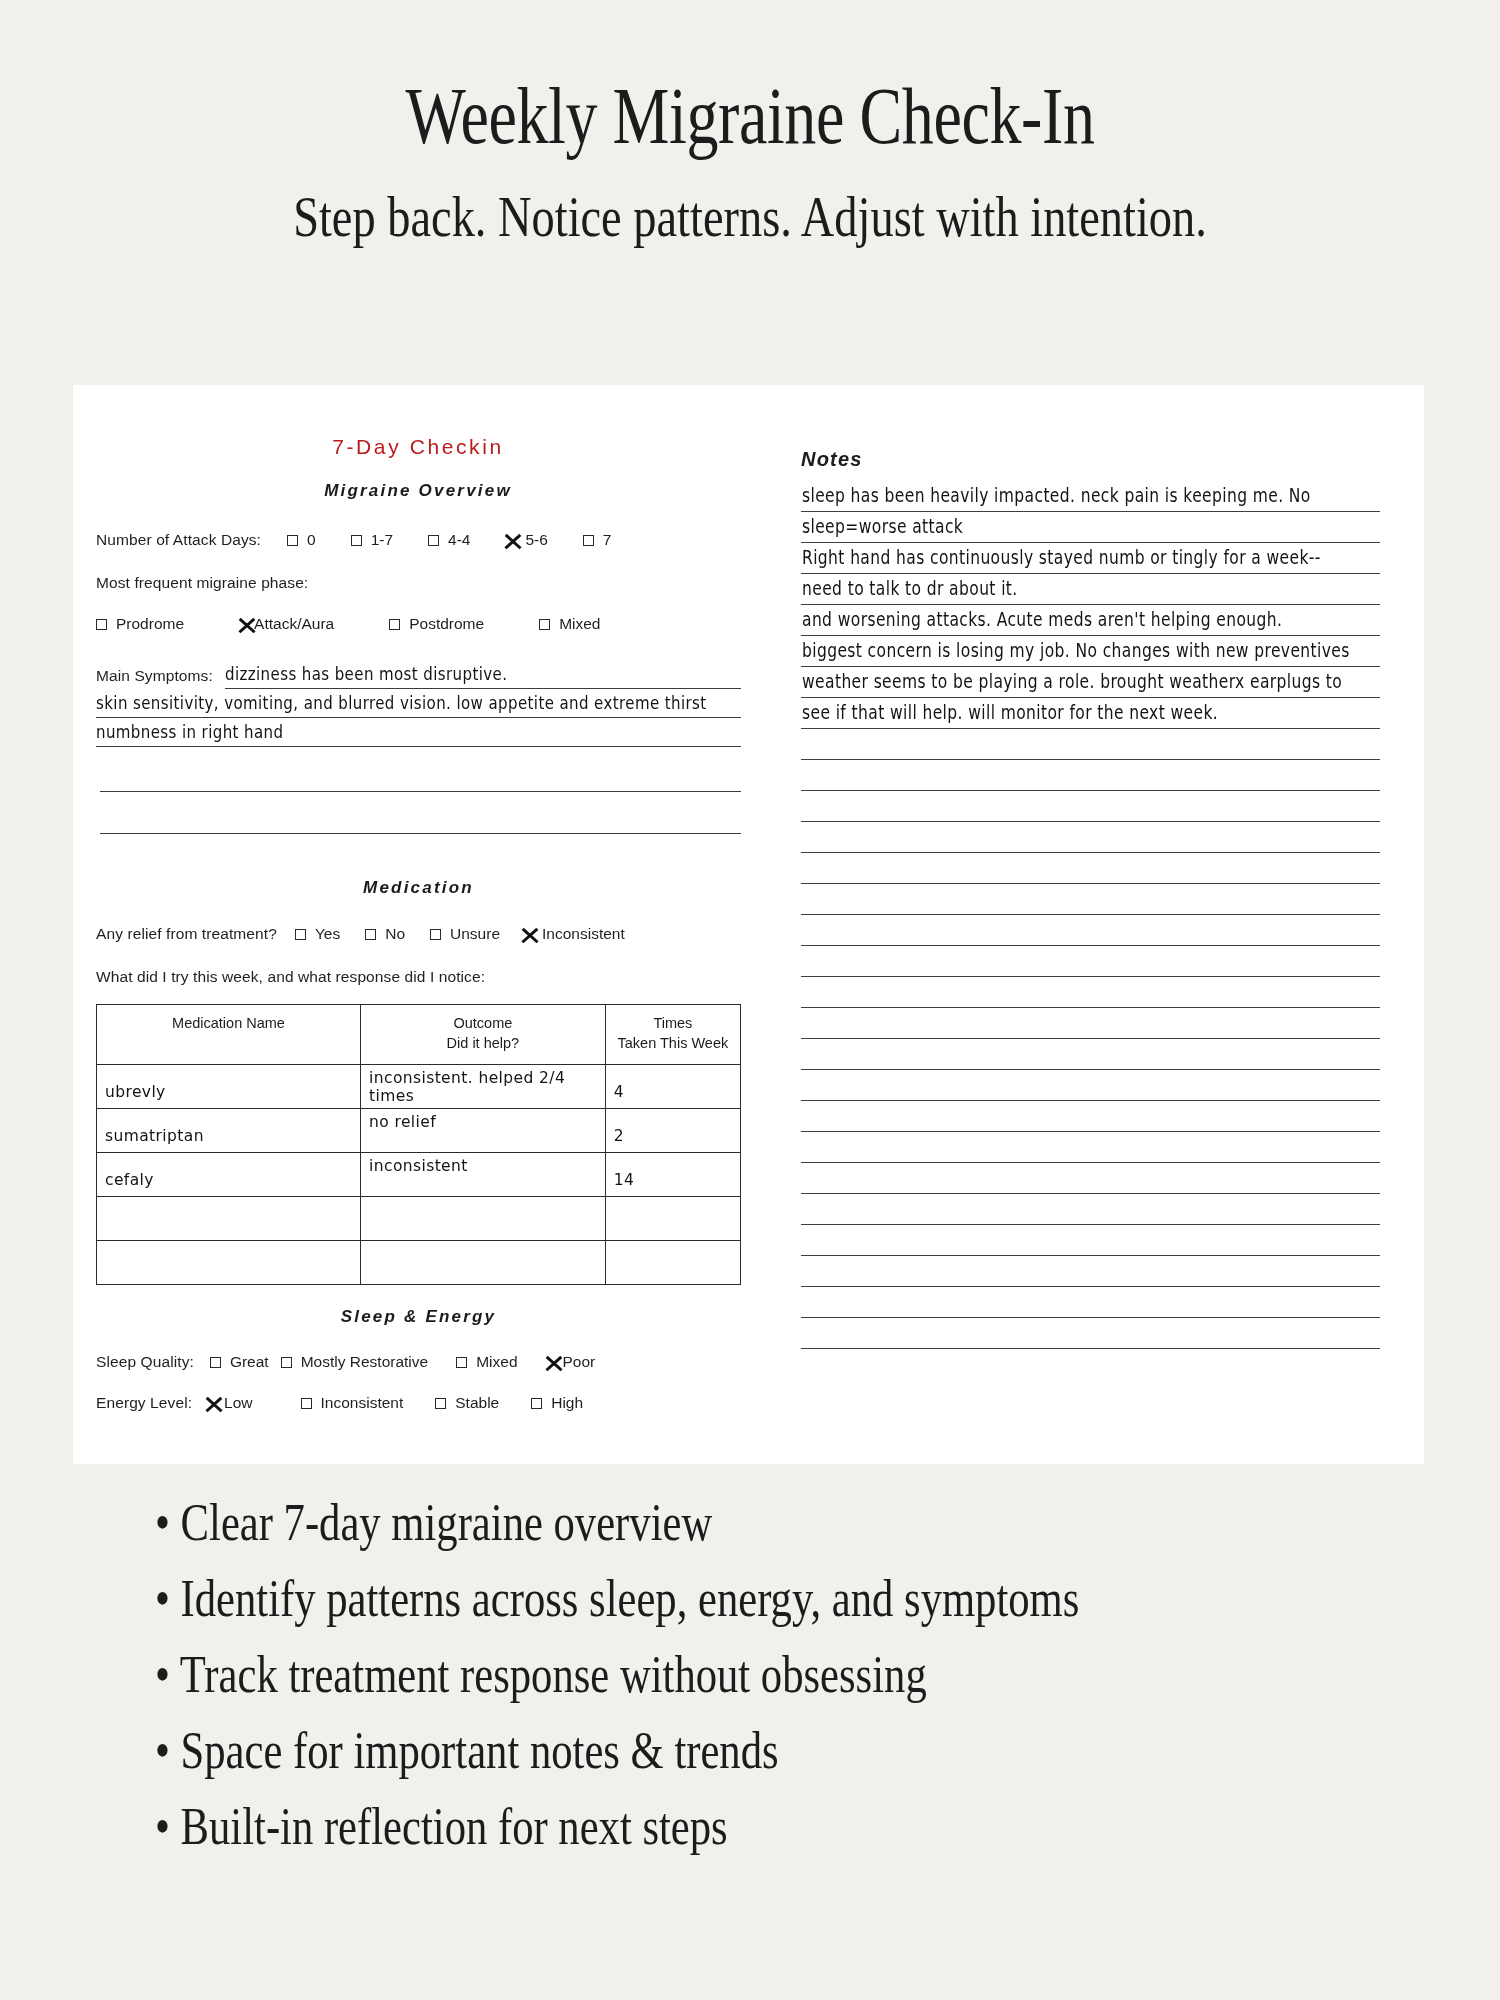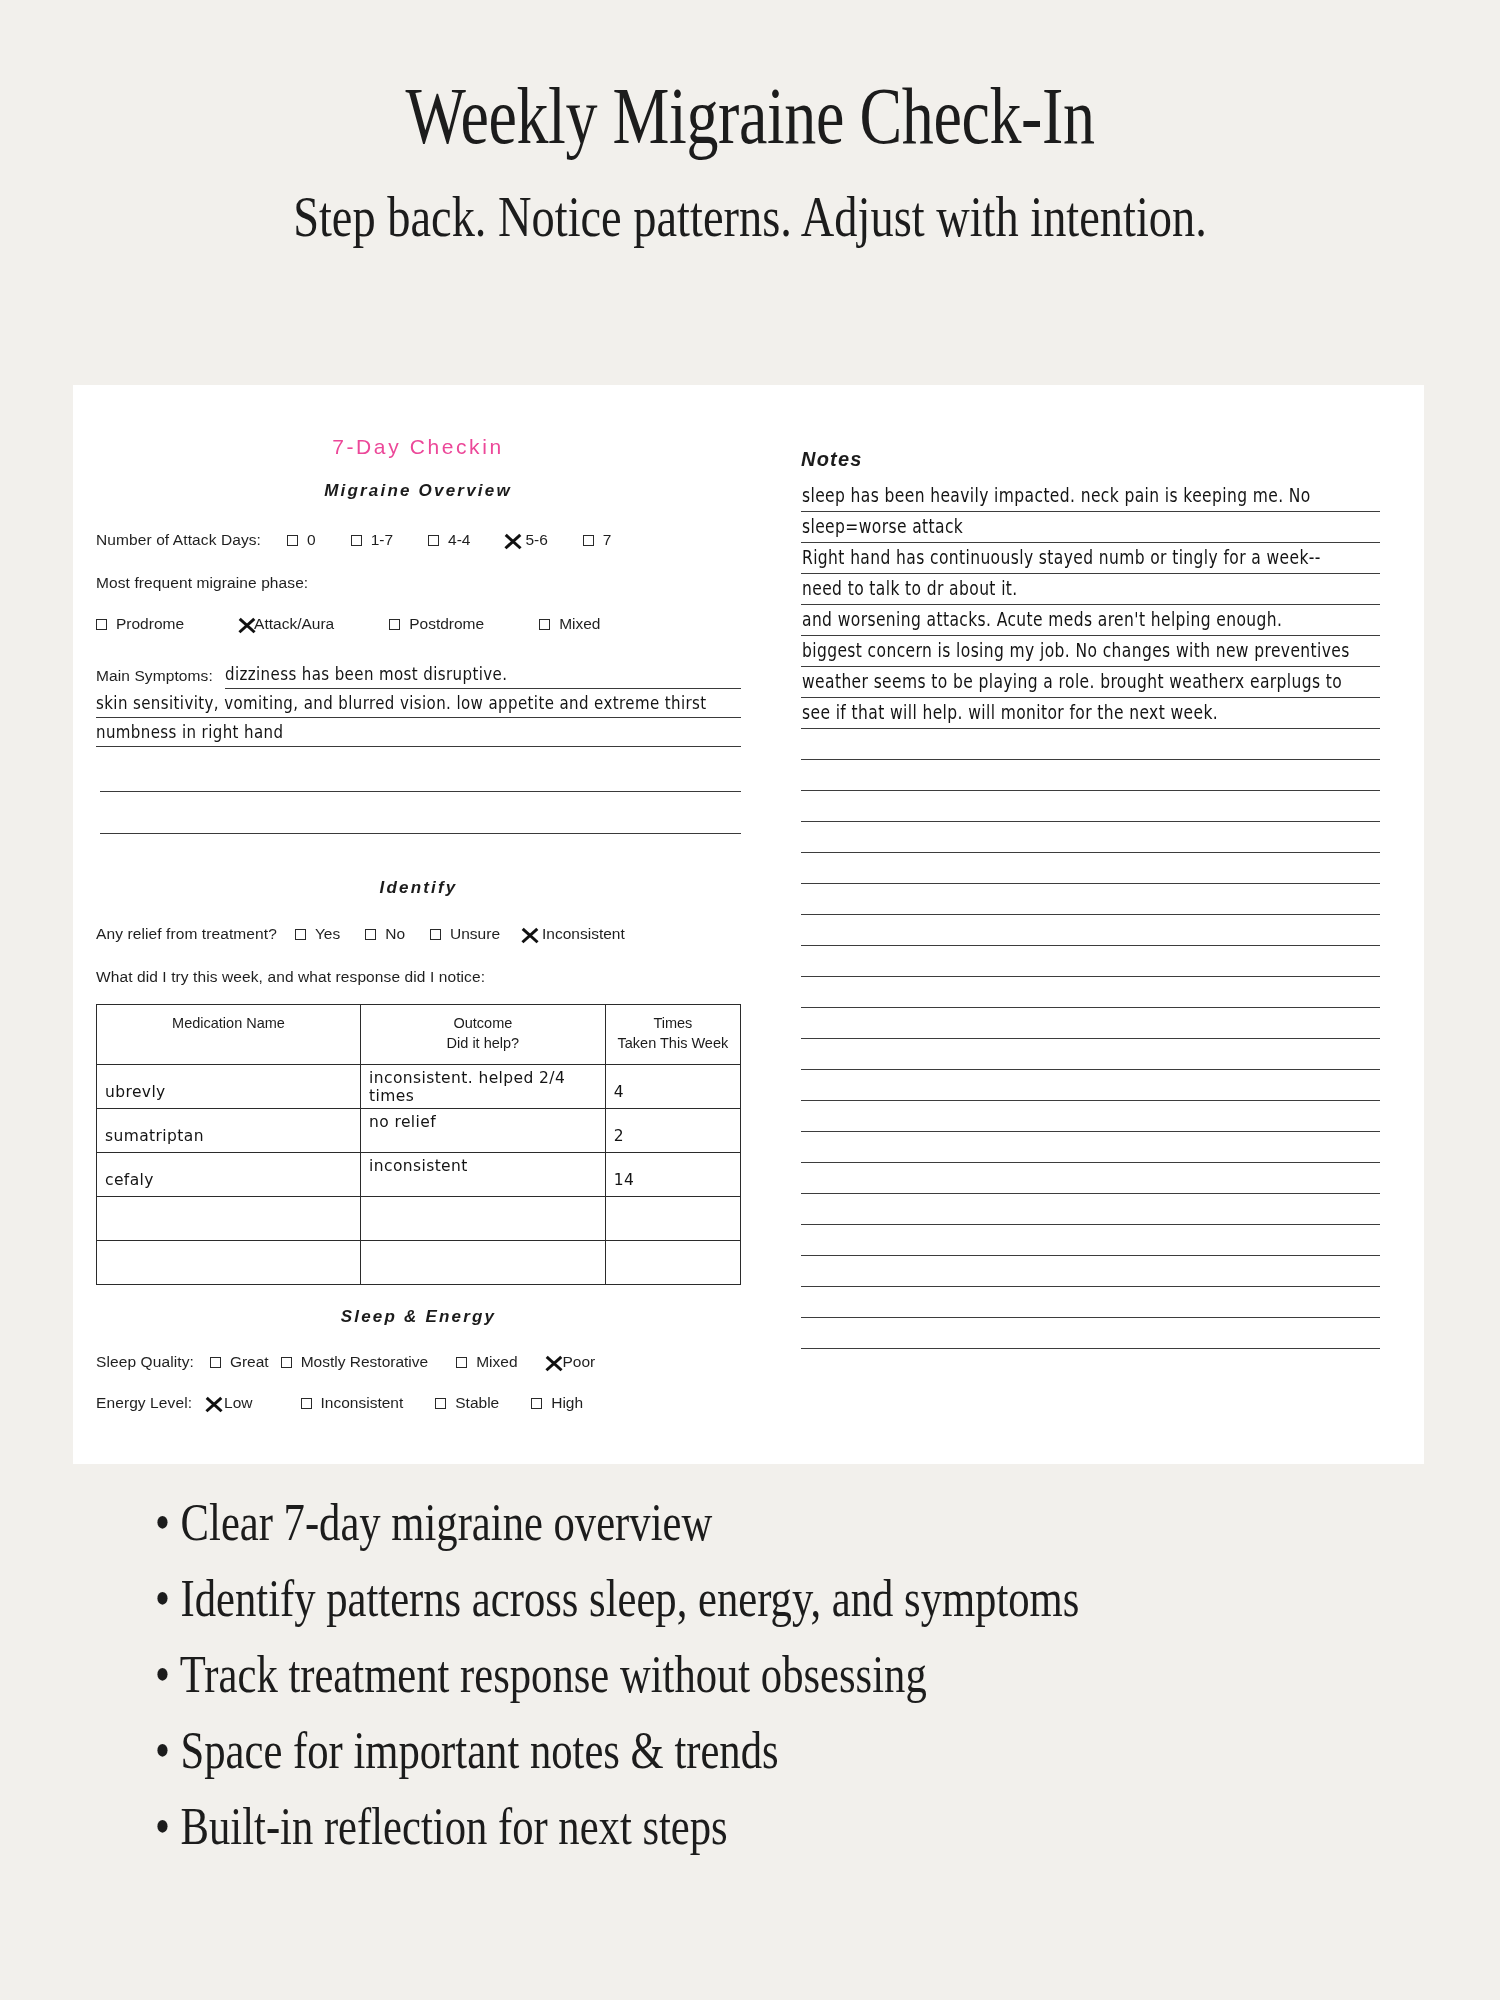--- a/index.html
+++ b/index.html
@@ -45,21 +45,21 @@
     display: flex;
   }
   .col-left  { width: 690px; padding: 50px 0 0 0; position: relative; }
   .col-right { flex: 1; padding: 63px 44px 0 38px; position: relative; }
 
   
   .sec-title {
     text-align: center;
     font-size: 21px;
     font-weight: 500;
-    color: #ec4899;
+    color: #b91c1c;
     letter-spacing: 2.6px;
   }
   .sec-sub {
     text-align: center;
     font-size: 17px;
     font-style: italic;
     font-weight: 700;
     color: #1b1b1b;
     letter-spacing: 2.2px;
     margin-top: 22px;
@@ -236,21 +236,21 @@
         <div class="write-line">
           <span class="hand">numbness in right hand</span>
         </div>
         <div class="write-line" style="margin-left:4px; margin-top:16px;">
           <span class="hand"></span>
         </div>
         <div class="write-line" style="margin-left:4px; margin-top:13px;">
           <span class="hand"></span>
         </div>
 
-        <div class="sec-sub" style="margin-top:44px;">Identify</div>
+        <div class="sec-sub" style="margin-top:44px;">Medication</div>
 
         <div class="cbrow" style="margin-top:27px;">
           <span class="q-label">Any relief from treatment?</span>
           <span class="cbopt" style="margin-left:18px;">
             <span class="box"></span>
             <span class="cb-text">Yes</span>
           </span>
           <span class="cbopt" style="margin-left:25px;">
             <span class="box"></span>
             <span class="cb-text">No</span>

